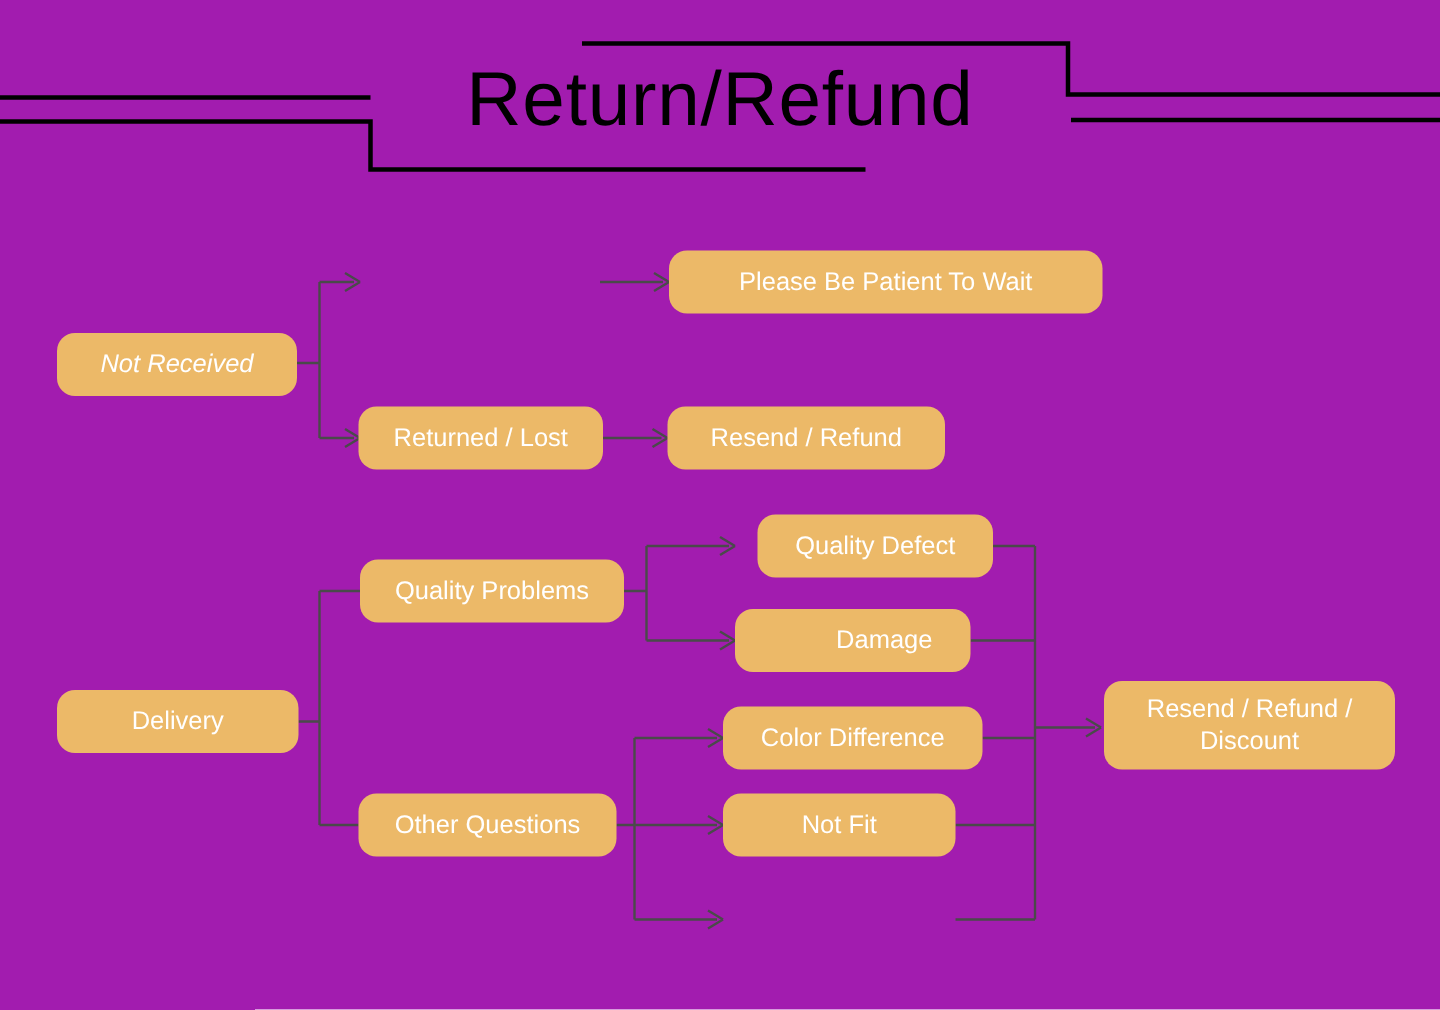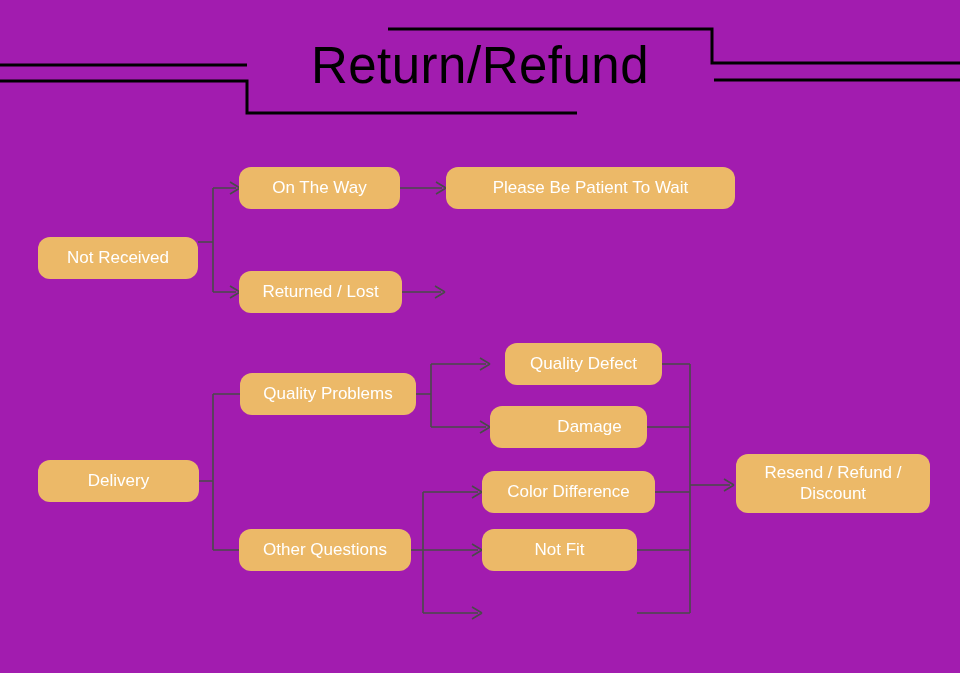--- a/index.html
+++ b/index.html
@@ -54,21 +54,21 @@
     display: flex;
     align-items: center;
     justify-content: center;
     text-align: center;
     font-size: 17px;
     font-weight: 400;
     line-height: 1.22;
     padding: 2px 6px;
   }
   
-  .n-not-received      { left: 38px;  top: 237px; width: 160px; height: 42px; }
+  .n-not-received      { left: 38px;  top: 222px; width: 160px; height: 42px; font-style: italic; }
   .n-on-the-way        { left: 239px; top: 167px; width: 161px; height: 42px; }
   .n-please-wait       { left: 446px; top: 167px; width: 289px; height: 42px; }
   .n-returned-lost     { left: 239px; top: 271px; width: 163px; height: 42px; }
   .n-resend-refund     { left: 445px; top: 271px; width: 185px; height: 42px; }
   .n-quality-problems  { left: 240px; top: 373px; width: 176px; height: 42px; }
   .n-received          { left: 38px;  top: 460px; width: 161px; height: 42px; }
   .n-other-questions   { left: 239px; top: 529px; width: 172px; height: 42px; }
   .n-quality-defect    { left: 505px; top: 343px; width: 157px; height: 42px; }
   .n-damage            { left: 490px; top: 406px; width: 157px; height: 42px; padding-left: 48px; }
   .n-color-difference  { left: 482px; top: 471px; width: 173px; height: 42px; }
@@ -103,23 +103,23 @@
              M490 427 l-10 -6 M490 427 l-10 6
              M482 492 l-10 -6 M482 492 l-10 6
              M482 550 l-10 -6 M482 550 l-10 6
              M482 613 l-10 -6 M482 613 l-10 6
              M734 485 l-10 -6 M734 485 l-10 6"></path>
   </svg>
 
   <h1 class="title">Return/Refund</h1>
 
   <div class="node n-not-received">Not Received</div>
-  <div class="node n-on-the-way">On The Way</div>
   <div class="node n-please-wait">Please Be Patient To Wait</div>
   <div class="node n-returned-lost">Returned / Lost</div>
+  <div class="node n-resend-refund">Resend / Refund</div>
   <div class="node n-quality-problems">Quality Problems</div>
   <div class="node n-received">Delivery</div>
   <div class="node n-other-questions">Other Questions</div>
   <div class="node n-quality-defect">Quality Defect</div>
   <div class="node n-damage">Damage</div>
   <div class="node n-color-difference">Color Difference</div>
   <div class="node n-not-fit">Not Fit</div>
   <div class="node n-resend-discount">Resend / Refund / Discount</div>
 
 </div>

